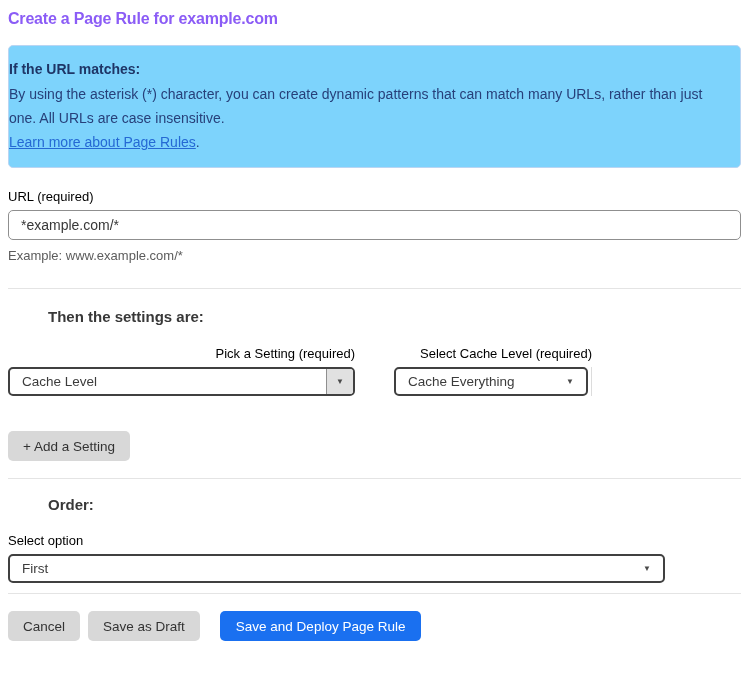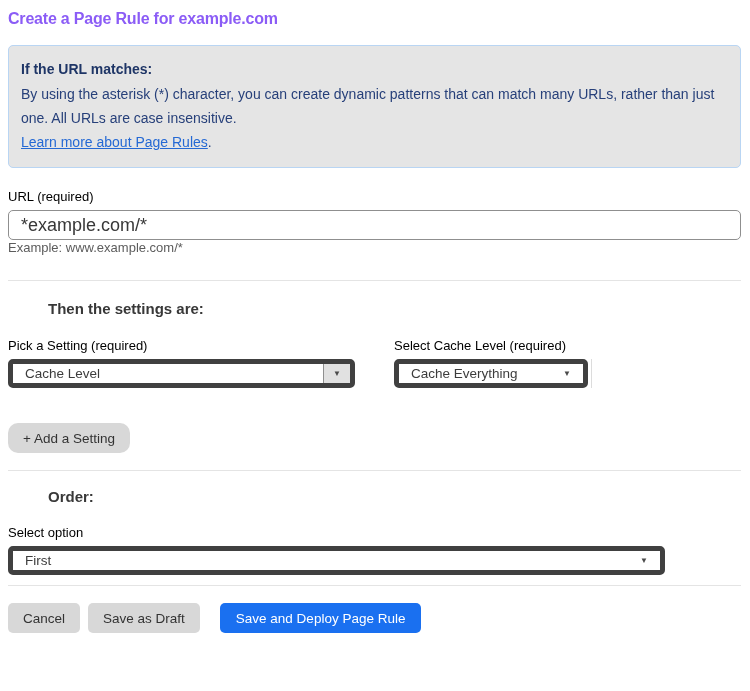--- a/index.html
+++ b/index.html
@@ -15,24 +15,24 @@
   .page-title {
     font-size: 16px;
     font-weight: bold;
     color: #8b5cf6;
     letter-spacing: -0.2px;
   }
 
   
   .info-box {
     margin-top: 17px;
-    background: #e5e5e5;
+    background: #7dd3fc;
     border: 1px solid #b9d5f3;
     border-radius: 5px;
-    padding: 11px 16px 13px 12px;
+    padding: 11px 16px 13px 0;
     font-size: 14px;
     line-height: 24px;
     color: #27407a;
   }
   .info-heading { font-weight: bold; color: #1e3566; }
   .info-body { margin-top: 1px; }
   .info-link {
     color: #2569d4;
     text-decoration: underline;
     cursor: pointer;
@@ -43,28 +43,28 @@
   .helper-text { font-size: 13px; color: #5c5c5c; }
 
   .url-label { margin-top: 21px; }
   .text-input {
     margin-top: 6px;
     width: 733px;
     height: 30px;
     border: 1px solid #8f8f8f;
     border-radius: 5px;
     padding: 0 12px;
-    font-size: 18px;
+    font-size: 14px;
     font-family: "Liberation Sans", sans-serif;
     color: #383838;
     background: #fff;
     outline: none;
     display: block;
   }
-  .url-example { }
+  .url-example { margin-top: 8px; }
 
   .divider {
     border: none;
     border-top: 1px solid #e4e4e4;
     height: 0;
     width: 733px;
   }
   .divider-1 { margin-top: 25px; }
   .divider-2 { margin-top: 17px; }
   .divider-3 { margin-top: 10px; }
@@ -72,27 +72,27 @@
   .section-heading {
     font-size: 15px;
     font-weight: bold;
     color: #383838;
     margin-left: 40px;
   }
   .settings-heading { margin-top: 19px; }
   .order-heading { margin-top: 17px; }
 
   
-  .settings-row { margin-top: 21px; display: flex; column-gap: 15px; align-items: flex-start; }
+  .settings-row { margin-top: 21px; display: flex; column-gap: 15px; align-items: flex-start; text-align: right; }
   .picker-col1 { width: 347px; }
   .picker-label { display: block; margin-bottom: 6px; white-space: nowrap; }
 
   .combo {
     height: 29px;
-    border: 5px solid #404040;
+    border: 2px solid #404040;
     border-radius: 5px;
     background: #fff;
     display: flex;
     align-items: stretch;
     cursor: pointer;
     overflow: hidden;
   }
   .combo-split { width: 347px; }
   .combo-value {
     flex: 1;
@@ -131,21 +131,21 @@
     font-family: "Liberation Sans", sans-serif;
     font-size: 13.5px;
     color: #333333;
     background: #d8d8d8;
     padding: 0 15px;
     cursor: pointer;
     display: inline-flex;
     align-items: center;
     justify-content: center;
   }
-  .add-setting-btn { margin-top: 35px; border-radius: 10px; }
+  .add-setting-btn { margin-top: 35px; }
 
   .order-label { margin-top: 20px; }
   .combo-full {
     margin-top: 6px;
     width: 657px;
     justify-content: space-between;
   }
   .combo-full .combo-caret-pad { display: flex; align-items: center; padding-right: 12px; }
   .order-help {
     margin-top: 8px;

